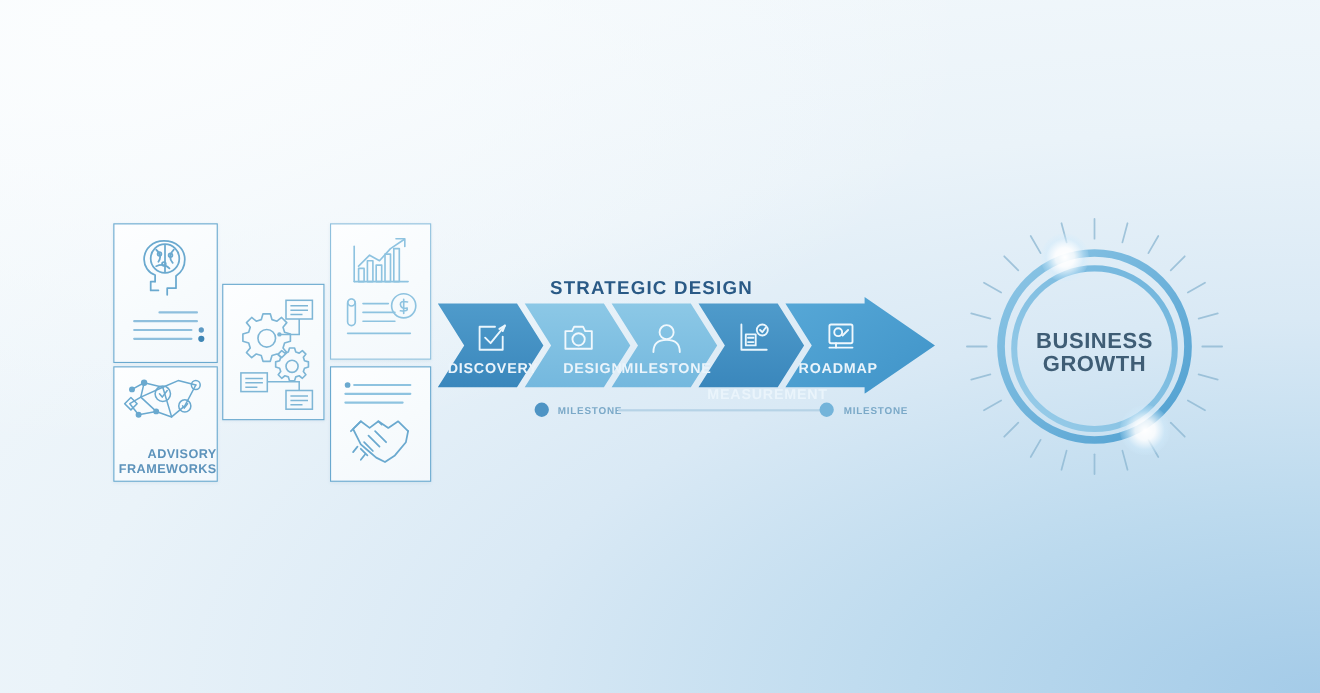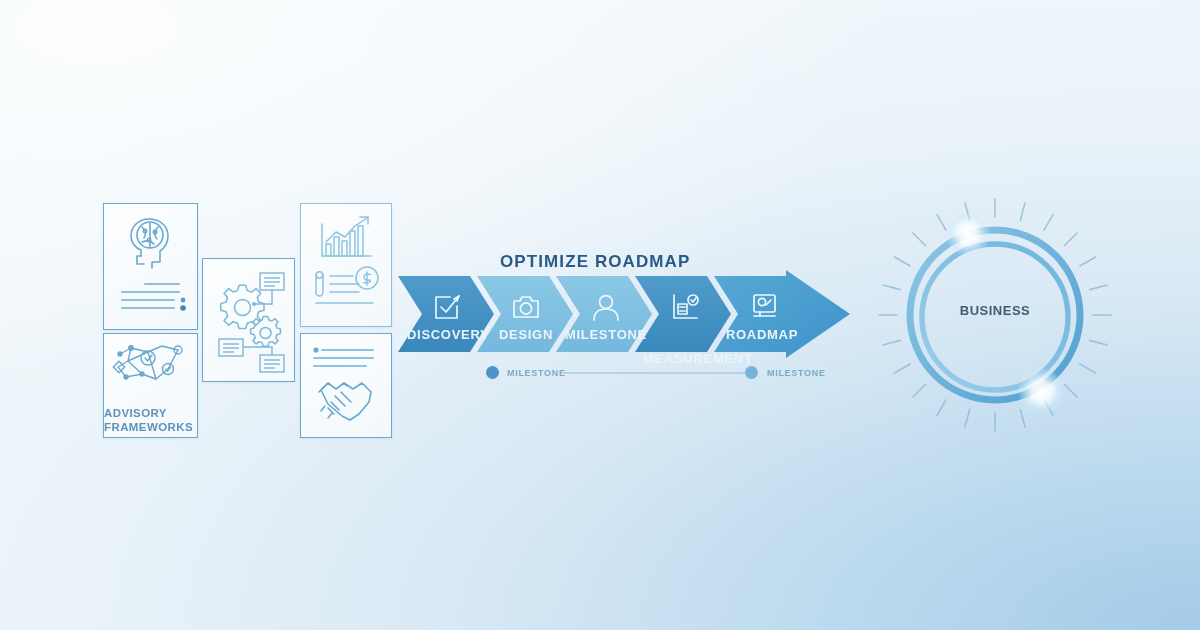--- a/index.html
+++ b/index.html
@@ -20,21 +20,21 @@
   
   .card{
     position:absolute;
     background:linear-gradient(150deg,#fdfeff 0%,#f7fbfd 55%,#f3f8fc 100%);
     border:1.6px solid #6aa9cf;
     box-shadow:0 1px 3px rgba(80,130,170,.10);
   }
   .card.soft{border-color:#8fc0dd;}
   .card svg{display:block;}
   .card-label{
-    position:absolute;left:0;right:0;text-align:left;
+    position:absolute;left:0;right:0;text-align:right;
     color:#5d93bb;font-weight:700;letter-spacing:.4px;
     font-size:11.5px;line-height:14px;
   }
 
   
   #roadmap-title{
     position:absolute;left:500px;top:252px;
     font-size:17px;font-weight:700;letter-spacing:1.1px;
     color:#2a5a86;white-space:nowrap;
   }
@@ -56,21 +56,21 @@
     color:#7ba9c8;white-space:nowrap;
   }
   .ms-line{
     position:absolute;height:1.5px;background:#b6d3e6;
   }
 
   
   #growth{position:absolute;left:870px;top:190px;width:250px;height:250px;}
   .g-text{
     position:absolute;left:0;right:0;text-align:center;
-    color:#3f5d75;font-weight:700;font-size:13px;letter-spacing:.5px;
+    color:#3f5d75;font-weight:700;font-size:20px;letter-spacing:.5px;
     line-height:21px;
   }
   .spark{
     position:absolute;border-radius:50%;
     background:radial-gradient(circle, rgba(255,255,255,1) 0%, rgba(255,255,255,.85) 28%, rgba(210,236,252,.45) 55%, rgba(255,255,255,0) 75%);
     pointer-events:none;
   }
 </style>
 </head>
 <body>
@@ -192,21 +192,21 @@
           <path d="M34 62 L44 72 M30 68 L38 76 M27 74 L33 80 M40 58 L50 68"></path>
           <path d="M43 49 L46 52"></path>
           <path d="M24 72 L20 77 M31 79 L27 84"></path>
         </g>
       </svg>
     </div>
   </div>
 
   <div>
 
-    <div id="roadmap-title" class="nosel">OPTIMIZE ROADMAP</div>
+    <div id="roadmap-title" class="nosel">STRATEGIC DESIGN</div>
 
     <div id="arrow-band">
       <svg width="452" height="88" viewBox="0 0 452 88">
         <defs>
           <linearGradient id="segDark" x1="0" y1="0" x2="0" y2="1">
             <stop offset="0" stop-color="#4f9bcb"></stop>
               <stop offset="1" stop-color="#3a87bc"></stop>
           </linearGradient>
           <linearGradient id="segLight" x1="0" y1="0" x2="0" y2="1">
             <stop offset="0" stop-color="#8cc8e6"></stop>
@@ -274,21 +274,21 @@
             <circle cx="12" cy="10" r="3.6"></circle>
             <path d="M16 13 L21 8"></path>
             <line x1="4" y1="24" x2="25" y2="24"></line>
             <line x1="10" y1="20" x2="10" y2="24"></line>
           </g>
         </svg>
       </div>
 
       
       <div class="stage-label" style="left:9px;width:80px;top:57px;">DISCOVERY</div>
-      <div class="stage-label" style="left:88px;width:80px;top:57px;">DESIGN</div>
+      <div class="stage-label" style="left:88px;width:80px;top:57px;text-align:right;">DESIGN</div>
       <div class="stage-label" style="left:167px;width:80px;top:57px;">MILESTONE</div>
       <div class="stage-label" style="left:245px;width:80px;top:57px;margin-top:24px;">MEASUREMENT</div>
       <div class="stage-label" style="left:324px;width:80px;top:57px;">ROADMAP</div>
     </div>
 
     <div>
       <div class="ms-dot" style="left:486px;top:366px;"></div>
       <div class="ms-label" style="left:507px;top:368px;">MILESTONE</div>
       <div class="ms-line" style="left:562px;top:372px;width:184px;"></div>
       <div class="ms-dot light" style="left:745px;top:366px;"></div>
@@ -336,15 +336,16 @@
           <line transform="rotate(330)" x1="0" y1="-116" x2="0" y2="-98"></line>
           <line transform="rotate(345)" x1="0" y1="-116" x2="0" y2="-98"></line>
         </g>
       </g>
       <circle cx="125" cy="125" r="85" fill="none" stroke="url(#ringA)" stroke-width="7"></circle>
       <circle cx="125" cy="127" r="73" fill="none" stroke="url(#ringB)" stroke-width="5.5"></circle>
     </svg>
     <div class="spark" style="left:76px;top:22px;width:44px;height:44px;"></div>
     <div class="spark" style="left:148px;top:178px;width:46px;height:46px;"></div>
     <div class="g-text nosel" style="top:110px;">BUSINESS</div>
+    <div class="g-text nosel" style="top:131px;">GROWTH</div>
   </div>
 
 </div>
 
 </body></html>

